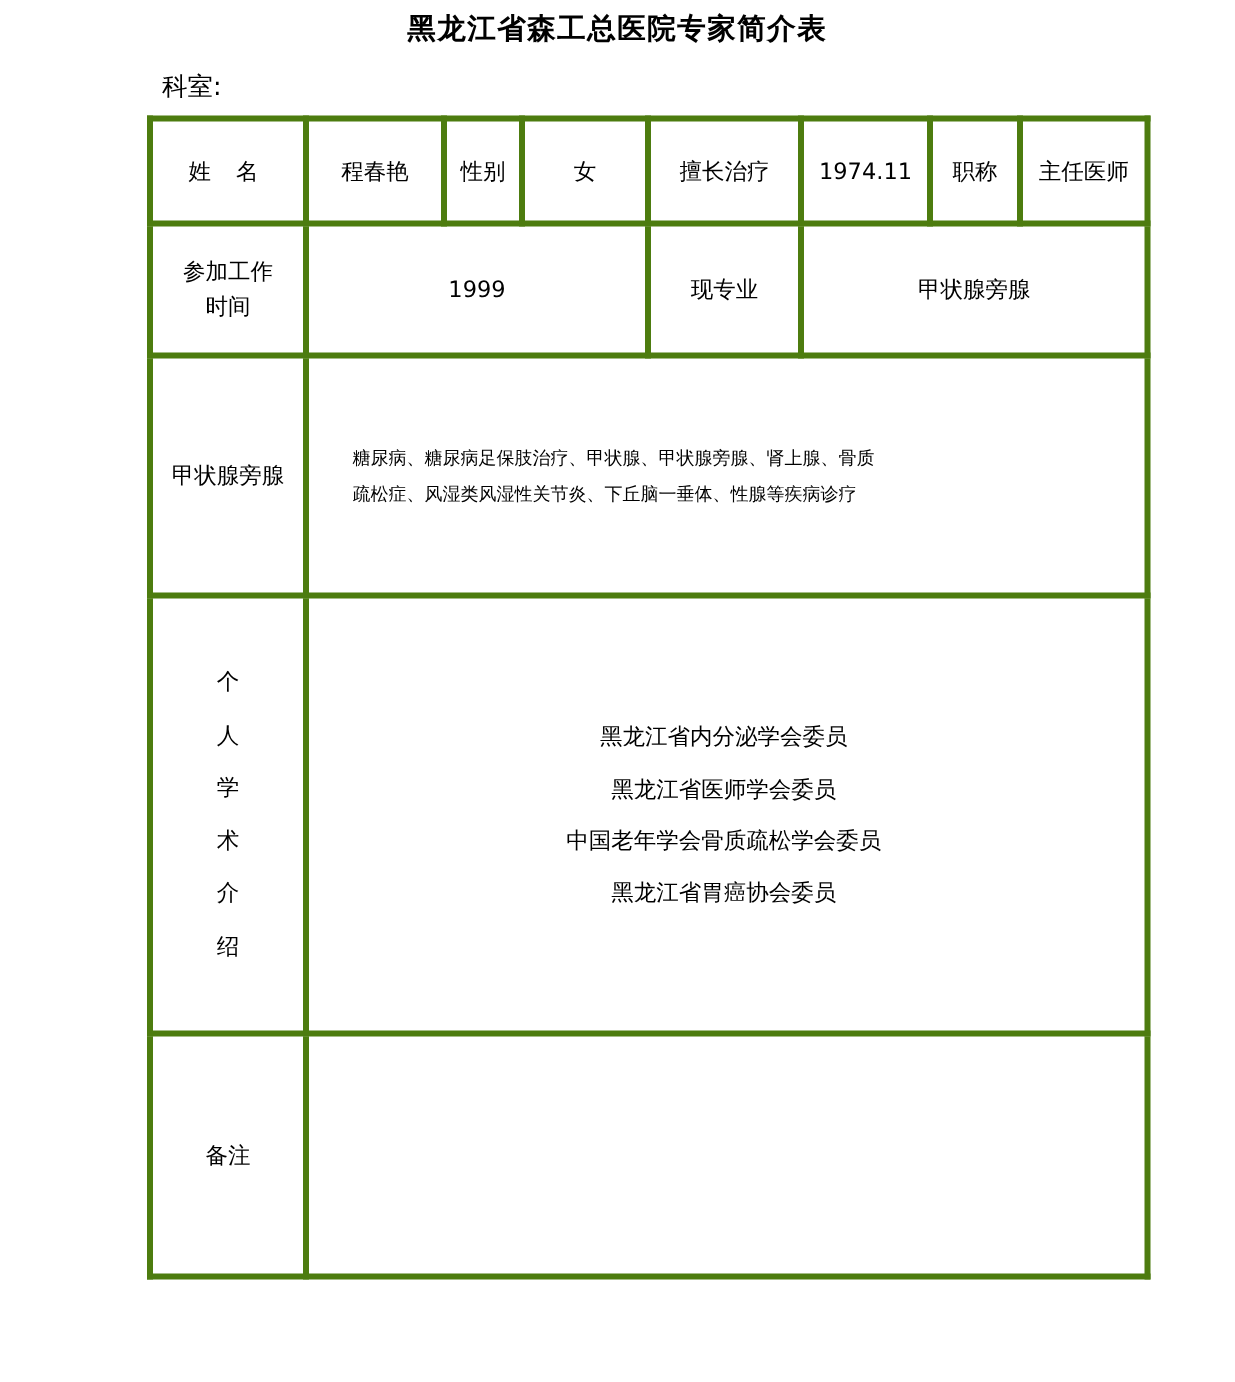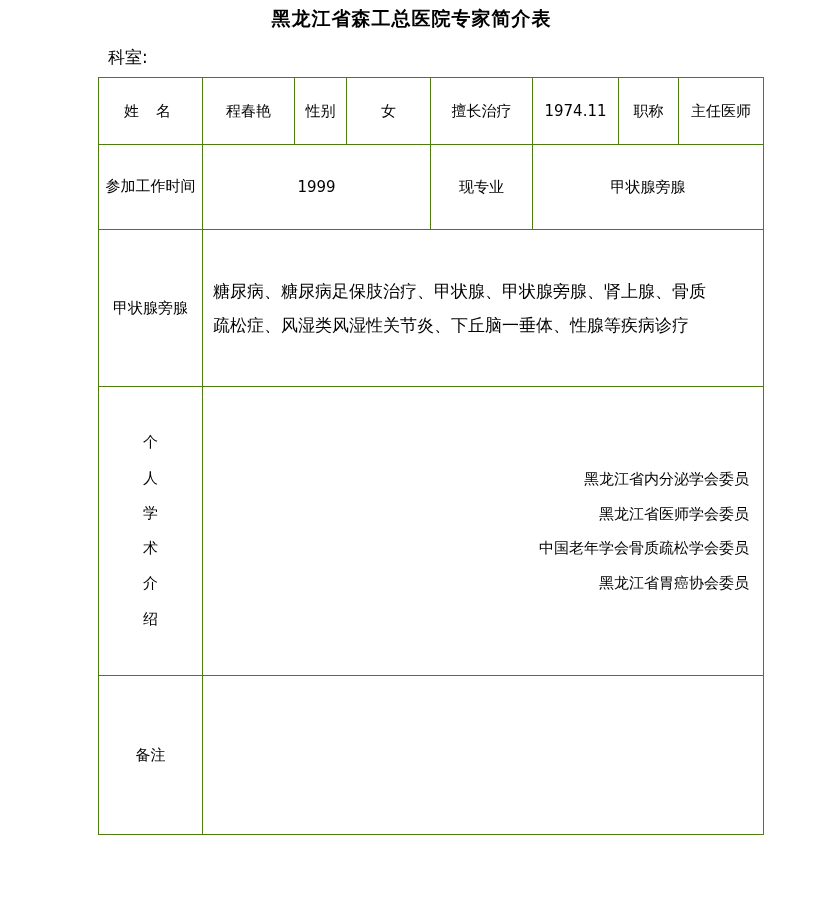--- a/index.html
+++ b/index.html
@@ -32,21 +32,21 @@
     margin: 14px 0 8px 108px;
     font-size: 17px;
   }
   table.profile {
     border-collapse: collapse;
     margin-left: 98px;
     width: 665px;
     table-layout: fixed;
   }
   table.profile td {
-    border: 1px solid #4d7c0f;
+    border: 4px solid #4d7c0f;
     font-size: 15px;
     text-align: center;
     vertical-align: middle;
     padding: 4px 6px;
     line-height: 1.5;
   }
   td.label {
     text-align: center;
   }
   td.spaced {
@@ -54,34 +54,35 @@
   }
   .row-basic td { height: 58px; }
   .row-school td { height: 52px; }
   .row-work td { height: 76px; }
   .row-skill td { height: 148px; }
   .row-academic td { height: 280px; }
   .row-remark td { height: 150px; }
 
   .stack-label {
     display: flex;
-    flex-direction: row;
+    flex-direction: column;
     align-items: center;
     justify-content: center;
     line-height: 1.55;
     text-align: center;
   }
   .skill-text {
     text-align: left;
-    font-size: 17px;
+    font-size: 12px;
     line-height: 2.0;
     padding: 0 8px 0 4px;
+    margin-left: 19px;
   }
   .academic-list {
-    text-align: right;
+    text-align: center;
     font-size: 15px;
     line-height: 2.3;
     padding: 0 8px 0 4px;
   }
   .vert-label {
     display: flex;
     flex-direction: column;
     align-items: center;
     justify-content: center;
     line-height: 2.35;

